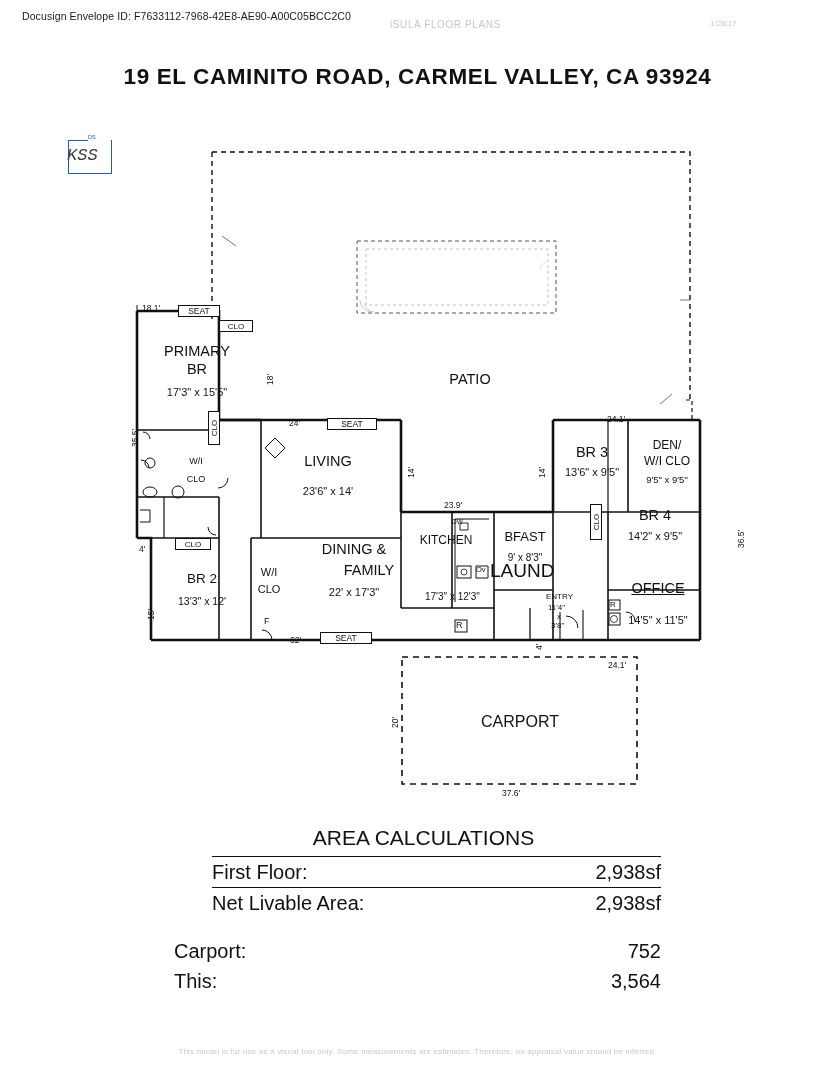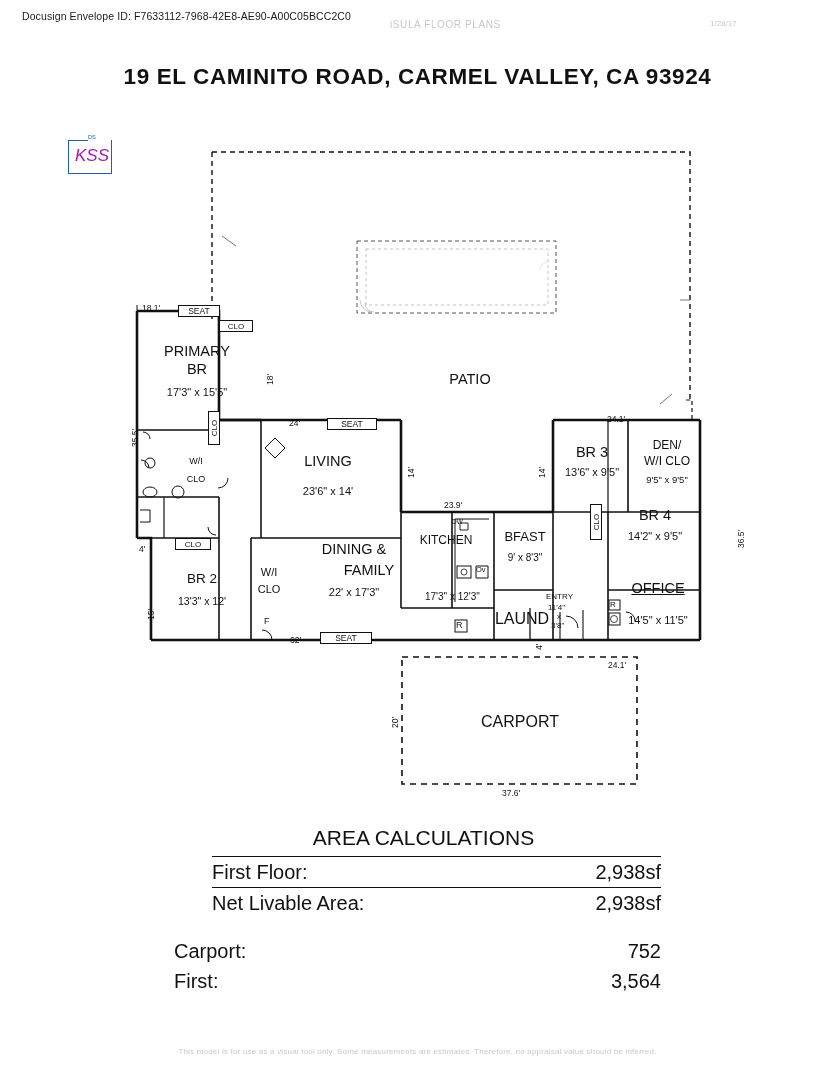--- a/index.html
+++ b/index.html
@@ -80,25 +80,25 @@
     top: 4px;
     left: 2px;
     width: 44px;
     height: 34px;
     border: 1px solid #1d5fa8;
     border-top: none;
   }
   .sig-box .ds-initials {
     position: absolute;
     top: 10px;
-    left: 9px;
-    font-family: Liberation Sans, sans-serif;
+    left: 1px;
+    font-family: Liberation Mono, monospace;
     font-style: italic;
     font-size: 17px;
-    color: #a21caf;
+    color: #404040;
   }
   #plan {
     position: absolute;
     top: 0;
     left: 0;
     width: 835px;
     height: 1080px;
     pointer-events: none;
   }
   .lbl {
@@ -359,21 +359,21 @@
 <div class="lbl room-name" style="left:157px; top:571px; width:90px; font-size:13.5px;">BR 2</div>
 <div class="lbl room-dim" style="left:157px; top:595px; width:90px; font-size:10.5px;">13'3" x 12'</div>
 
 <div class="lbl small-lbl" style="left:250px; top:566px; width:38px; text-align:center; font-size:11px;">W/I</div>
 <div class="lbl small-lbl" style="left:250px; top:583px; width:38px; text-align:center; font-size:11px;">CLO</div>
 <div class="lbl tiny-lbl" style="left:264px; top:616px; font-size:9px;">F</div>
 
 <div class="lbl dim-lbl" style="left:139px; top:544px;">4'</div>
 <div class="lbl dim-lbl vert" style="left:146px; top:620px;">15'</div>
 
-<div class="lbl room-name" style="left:490px; top:610px; width:64px; font-size:16px;">LAUND</div>
+<div class="lbl room-name" style="left:490px; top:560px; width:64px; font-size:19px;">LAUND</div>
 <div class="lbl tiny-lbl" style="left:425px; top:591px; font-size:10px;">17'3" x 12'3"</div>
 <div class="lbl tiny-lbl" style="left:456px; top:620px; font-size:9px;">R</div>
 <div class="lbl tiny-lbl" style="left:610px; top:600px; font-size:8px;">R</div>
 
 <div class="lbl tiny-lbl" style="left:546px; top:592px; font-size:8px;">ENTRY</div>
 <div class="lbl tiny-lbl" style="left:548px; top:603px; font-size:8px;">11'4"</div>
 <div class="lbl tiny-lbl" style="left:557px; top:612px; font-size:8px;">x</div>
 <div class="lbl tiny-lbl" style="left:551px; top:621px; font-size:8px;">3'8"</div>
 
 <div class="lbl room-name" style="left:610px; top:580px; width:96px;text-decoration:underline;">OFFICE</div>
@@ -401,18 +401,18 @@
   <div class="area-row ruled">
     <span>Net Livable Area:</span>
     <span>2,938sf</span>
   </div>
   <div class="area-gap"></div>
   <div class="area-row">
     <span>Carport:</span>
     <span>752</span>
   </div>
   <div class="area-row">
-    <span>First:</span>
+    <span>This:</span>
     <span>3,564</span>
   </div>
 </div>
 
 <div class="footer-note">This model is for use as a visual tool only.  Some measurements are estimates.  Therefore, no appraisal value should be inferred.</div>
 
 </body></html>

